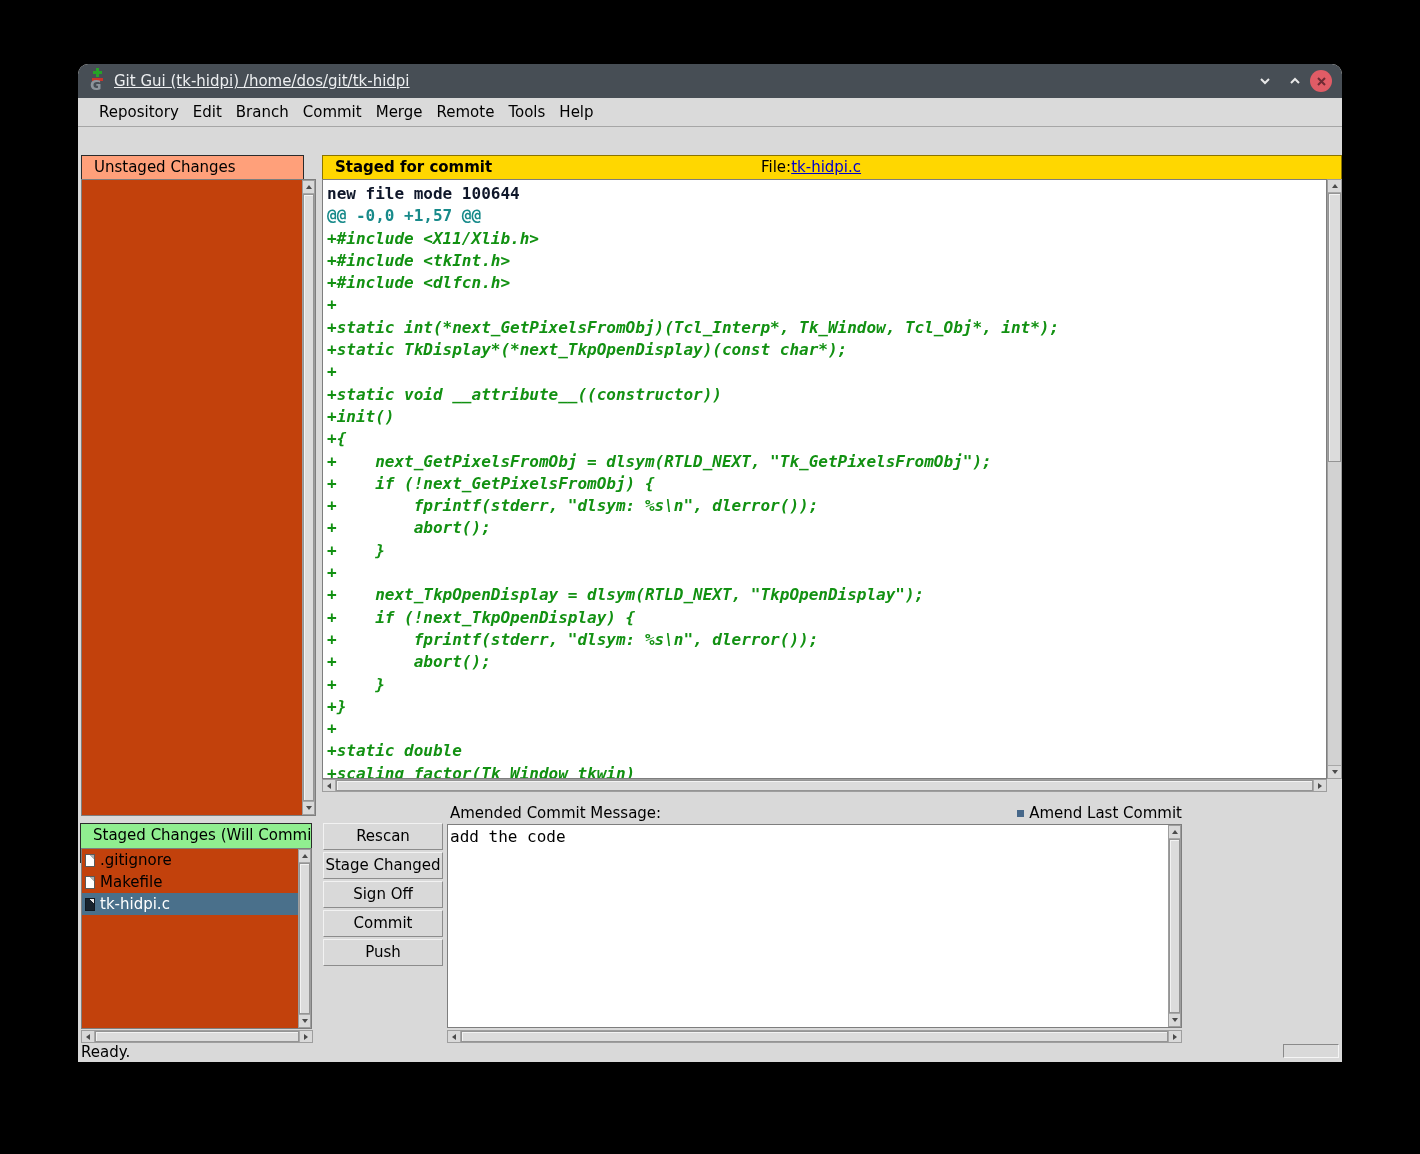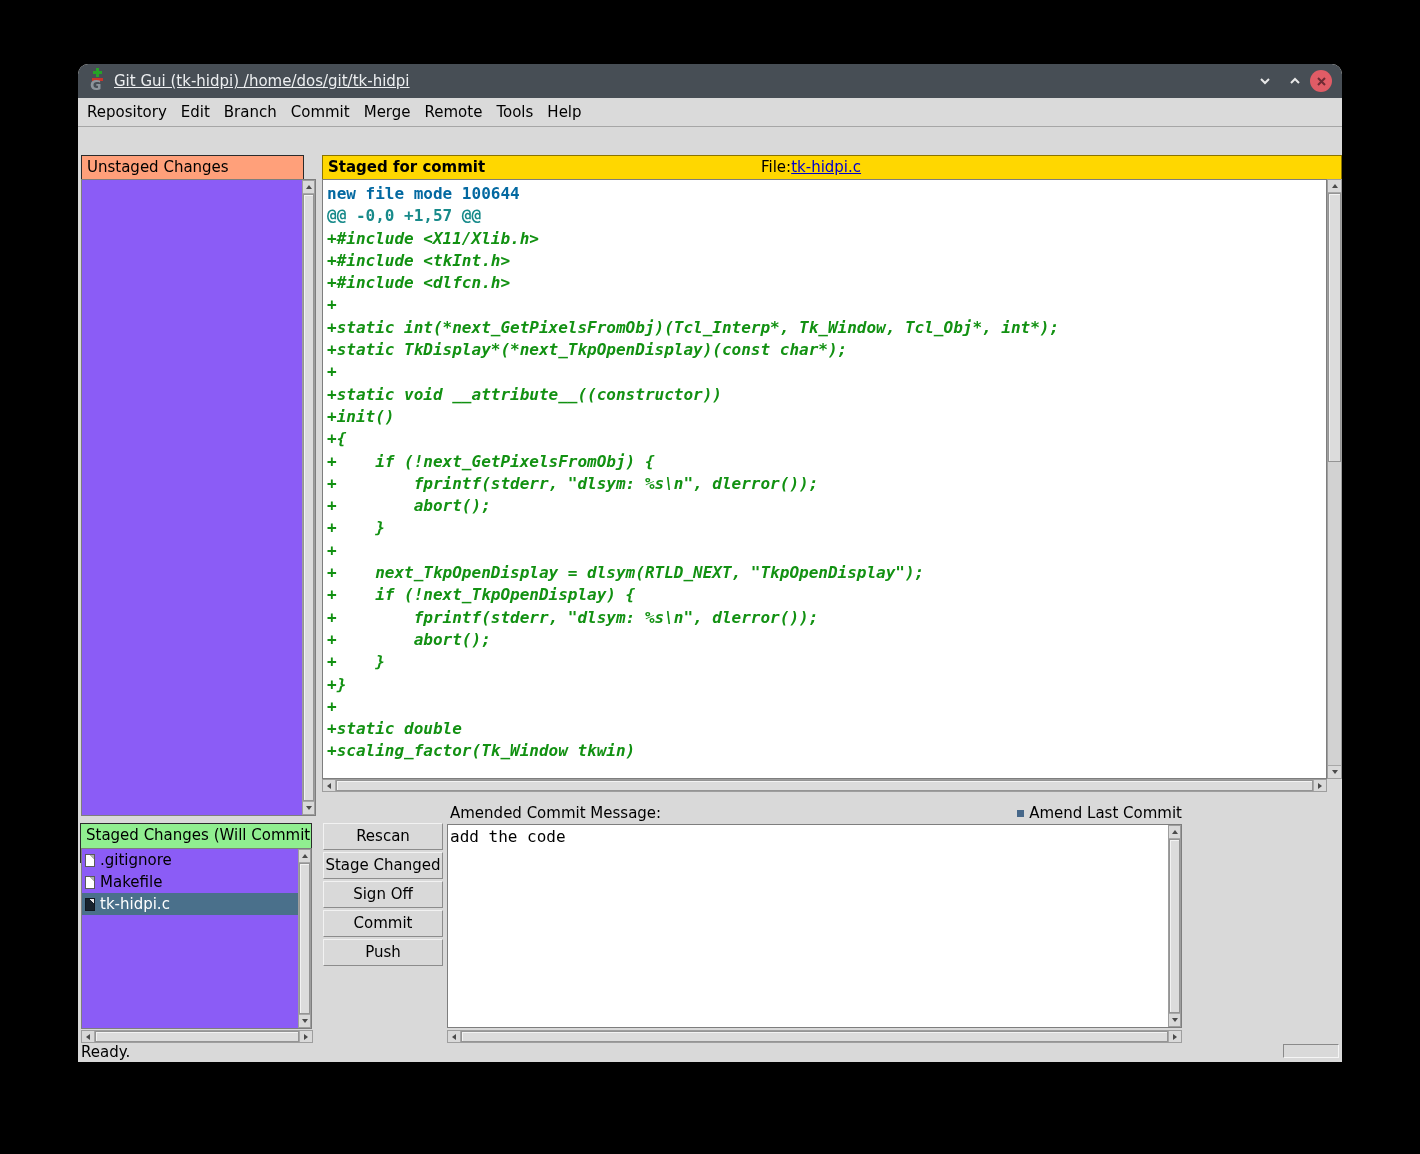--- a/index.html
+++ b/index.html
@@ -17,47 +17,47 @@
   .app-icon .plus:after{content:"";position:absolute;left:0;top:3px;width:9px;height:3px;background:#27a327;}
   .app-icon .minus{position:absolute;left:4px;top:10px;width:11px;height:3px;background:#c8352c;}
   .app-icon .gee{position:absolute;left:2px;top:9px;color:#8d949b;font-weight:bold;font-size:14px;}
   .winbtn{position:absolute;top:0;width:26px;height:34px;display:flex;align-items:center;justify-content:center;}
   #btn-min{right:64px;} #btn-max{right:34px;}
   #btn-close{right:6px;width:30px;}
   .chev{width:14px;height:14px;}
   #btn-close .circle{width:22px;height:22px;border-radius:50%;background:#e05c66;display:flex;align-items:center;justify-content:center;}
   
   #menubar{position:absolute;left:0;top:34px;width:100%;height:29px;background:#dadada;
-           border-bottom:1px solid #a6a6a6;display:flex;align-items:center;padding-left:2px;box-sizing:border-box;}
+           border-bottom:1px solid #a6a6a6;display:flex;align-items:center;padding-left:14px;box-sizing:border-box;}
   .menu-item{padding:0 7px;white-space:nowrap;}
   
   #branchbar{position:absolute;left:0;top:64px;width:100%;height:26px;background:#dedede;line-height:26px;padding-left:3px;box-sizing:border-box;}
   
-  .hdr{position:absolute;height:40px;line-height:22px;padding-left:5px;border:1px solid #2b2b2b;box-sizing:border-box;overflow:hidden;white-space:nowrap;}
+  .hdr{position:absolute;height:40px;line-height:22px;padding-left:12px;border:1px solid #2b2b2b;box-sizing:border-box;overflow:hidden;white-space:nowrap;}
   #unstaged-header{left:3px;top:91px;width:223px;background:#ffa07a;}
   #staged-header{left:2px;top:759px;width:232px;background:#90ee90;}
   #diff-header{left:244px;top:91px;width:1020px;background:#ffd700;border:1px solid #8a7400;font-weight:600;}
   #diff-file-group{position:absolute;left:438px;top:0;font-weight:normal;}
   #diff-file-link{color:#0000cc;text-decoration:underline;cursor:pointer;}
   
-  .listbox{position:absolute;background:#8b5cf6;border:1px solid #7e7e7e;box-sizing:border-box;}
+  .listbox{position:absolute;background:#c2410c;border:1px solid #7e7e7e;box-sizing:border-box;}
   #unstaged-list{left:3px;top:115px;width:235px;height:637px;}
   #staged-list{left:3px;top:784px;width:231px;height:181px;}
   .file-row{display:flex;align-items:center;gap:5px;height:22px;padding-left:3px;white-space:nowrap;overflow:hidden;}
   .file-row.selected{background:#4a708b;color:#fff;}
   .file-icon{width:10px;height:13px;flex:0 0 auto;border:1px solid #5a5a5a;box-sizing:border-box;
              background:linear-gradient(225deg,#aeaeae 0 3px,#fff 3px);}
   .file-row.selected .file-icon{background:linear-gradient(225deg,#e8e8e8 0 3px,#18232e 3px);border-color:#101820;}
   
   #diff-wrap{position:absolute;left:244px;top:115px;width:1020px;height:613px;}
   #diff-text{position:absolute;left:0;top:0;right:15px;bottom:13px;background:#fff;border:1px solid #7e7e7e;
              overflow:hidden;padding:3px 0 0 4px;font-family:"DejaVu Sans Mono","Liberation Mono",monospace;
              font-size:16px;font-weight:bold;line-height:22.3px;}
   .diff-line{white-space:pre;}
-  .diff-line.t-meta{color:#0369a1;}
+  .diff-line.t-meta{color:#0f172a;}
   .diff-line.t-hunk{color:#178a8a;}
   .diff-line.t-add{color:#129112;font-style:italic;}
   
   .vsb{background:#d2d2d2;border:1px solid #9e9e9e;box-sizing:border-box;display:flex;flex-direction:column;}
   .hsb{background:#d2d2d2;border:1px solid #9e9e9e;box-sizing:border-box;display:flex;flex-direction:row;}
   .sb-btn{position:relative;background:#d9d9d9;flex:0 0 auto;}
   .vsb .sb-btn{height:12px;border-bottom:1px solid #a8a8a8;}
   .vsb .sb-btn:last-child{border-bottom:none;border-top:1px solid #a8a8a8;}
   .hsb .sb-btn{width:12px;border-right:1px solid #a8a8a8;}
   .hsb .sb-btn:last-child{border-right:none;border-left:1px solid #a8a8a8;}
@@ -180,20 +180,21 @@
         <div class="diff-line t-add"><span>+static TkDisplay*(*next_TkpOpenDisplay)(const char*);</span></div>
 
         <div class="diff-line t-add"><span>+</span></div>
 
         <div class="diff-line t-add"><span>+static void __attribute__((constructor))</span></div>
 
         <div class="diff-line t-add"><span>+init()</span></div>
 
         <div class="diff-line t-add"><span>+{</span></div>
 
+        <div class="diff-line t-add"><span>+    next_GetPixelsFromObj = dlsym(RTLD_NEXT, "Tk_GetPixelsFromObj");</span></div>
 
         <div class="diff-line t-add"><span>+    if (!next_GetPixelsFromObj) {</span></div>
 
         <div class="diff-line t-add"><span>+        fprintf(stderr, "dlsym: %s\n", dlerror());</span></div>
 
         <div class="diff-line t-add"><span>+        abort();</span></div>
 
         <div class="diff-line t-add"><span>+    }</span></div>
 
         <div class="diff-line t-add"><span>+</span></div>

